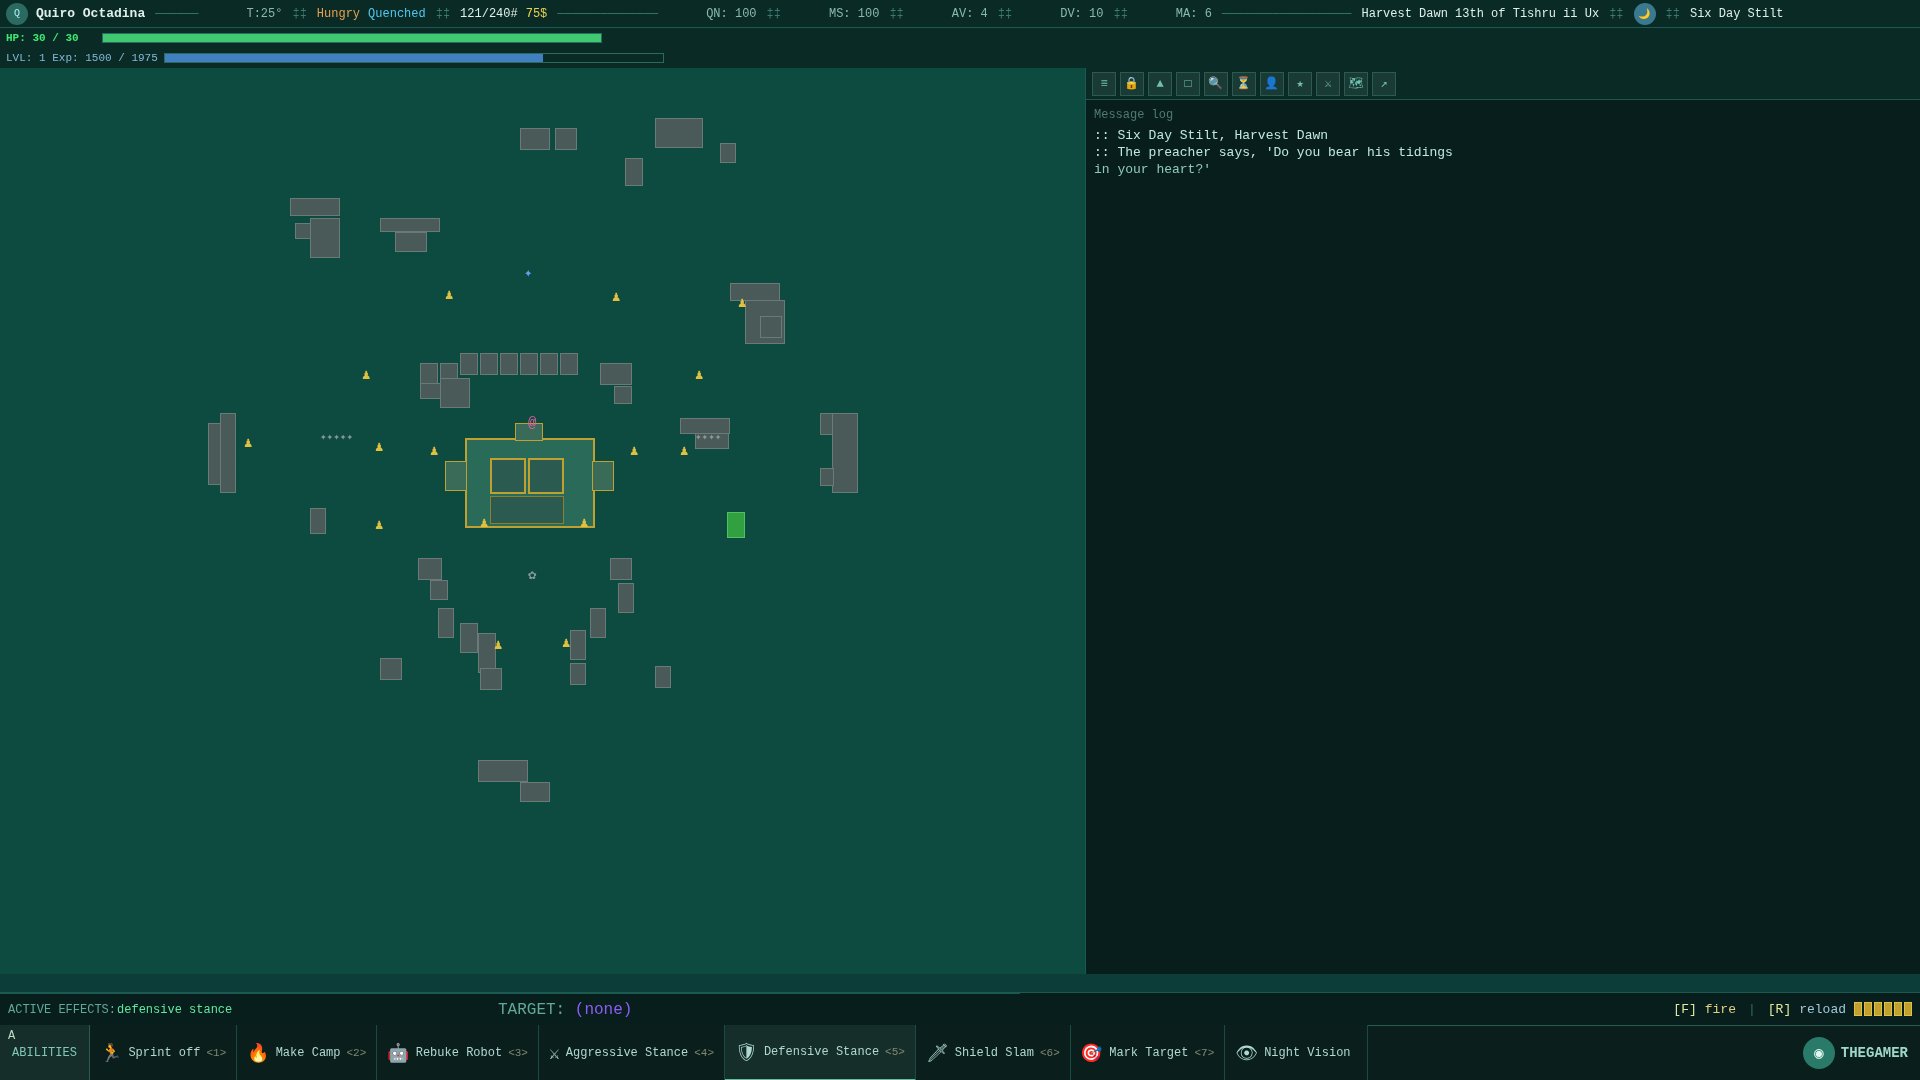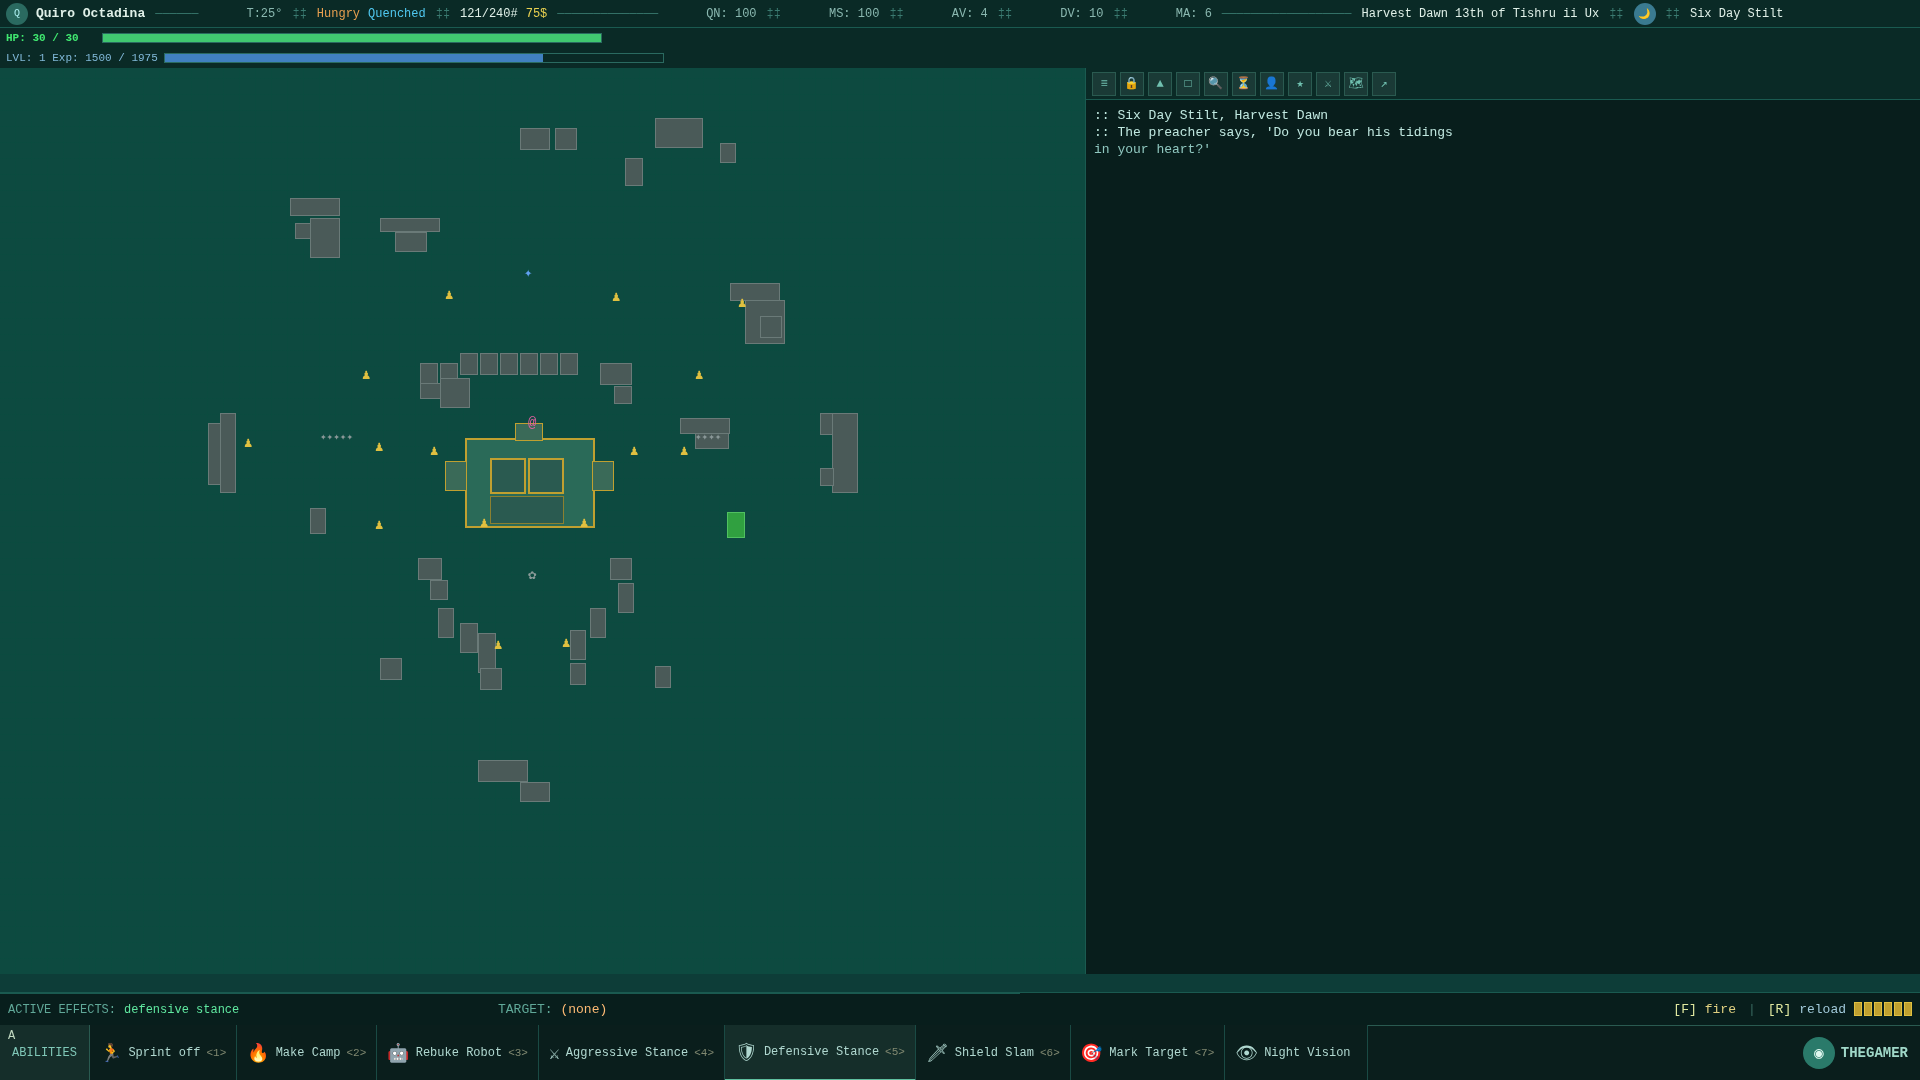--- a/index.html
+++ b/index.html
@@ -164,40 +164,40 @@
     }
 
     #effects-bar {
       height: 32px;
       background: #081e1c;
       border-top: 1px solid #1a5a50;
       display: flex;
       align-items: center;
       padding: 0 8px;
       font-size: 12px;
-      gap: 8px;
+      gap: 1px;
     }
     .effects-label { color: #60a898; }
     .effect-active { color: #60e8a0; }
 
     #target-bar {
       height: 32px;
       background: #081e1c;
       border-top: 1px solid #1a5a50;
       position: absolute;
       left: 490px;
       top: 0;
       width: 400px;
       display: flex;
       align-items: center;
       padding: 0 8px;
-      font-size: 13px;
+      font-size: 16px;
       color: #60a898;
     }
-    .target-val { color: #fdba74; }
+    .target-val { color: #8b5cf6; }
 
     #fire-bar {
       height: 32px;
       background: #081e1c;
       position: absolute;
       right: 0;
       top: 0;
       width: 900px;
       display: flex;
       align-items: center;
@@ -432,20 +432,21 @@
       <div class="sidebar-icon-btn">□</div>
       <div class="sidebar-icon-btn">🔍</div>
       <div class="sidebar-icon-btn">⏳</div>
       <div class="sidebar-icon-btn">👤</div>
       <div class="sidebar-icon-btn">★</div>
       <div class="sidebar-icon-btn">⚔</div>
       <div class="sidebar-icon-btn">🗺</div>
       <div class="sidebar-icon-btn">↗</div>
     </div>
     <div id="message-log">
+      <div style="color:#507a70; font-size:12px; margin-bottom:6px;">Message log</div>
       <div class="msg-line msg-special">::  Six Day Stilt, Harvest Dawn</div>
       <div class="msg-line msg-special">::  The preacher says, 'Do you bear his tidings</div>
       <div class="msg-line">in your heart?'</div>
     </div>
   </div>
 </div>
 
 <div id="bottom-area">
 
   <div style="position:relative; height:32px; background:#081e1c; border-top:1px solid #1a5a50;">

